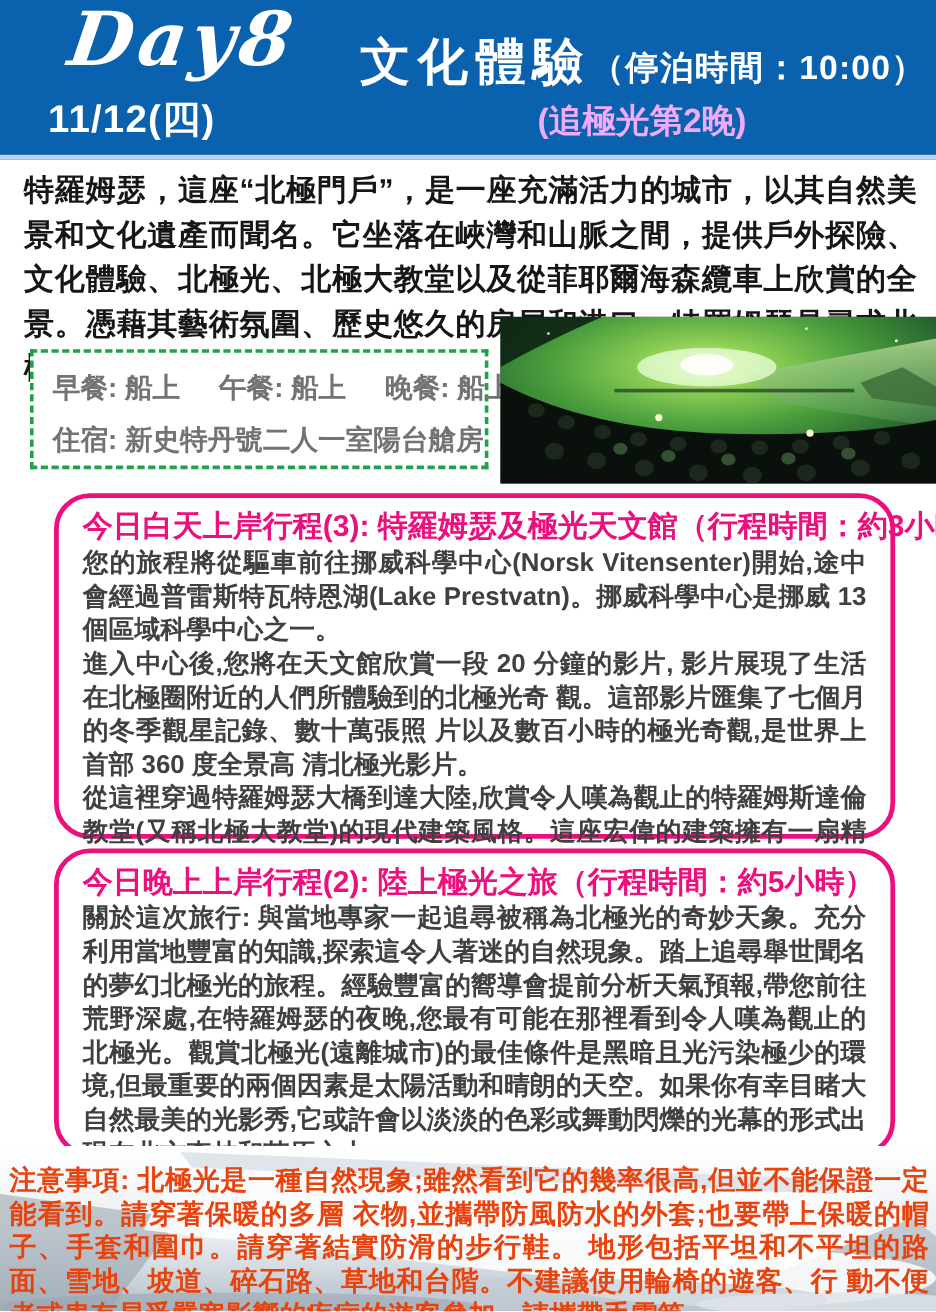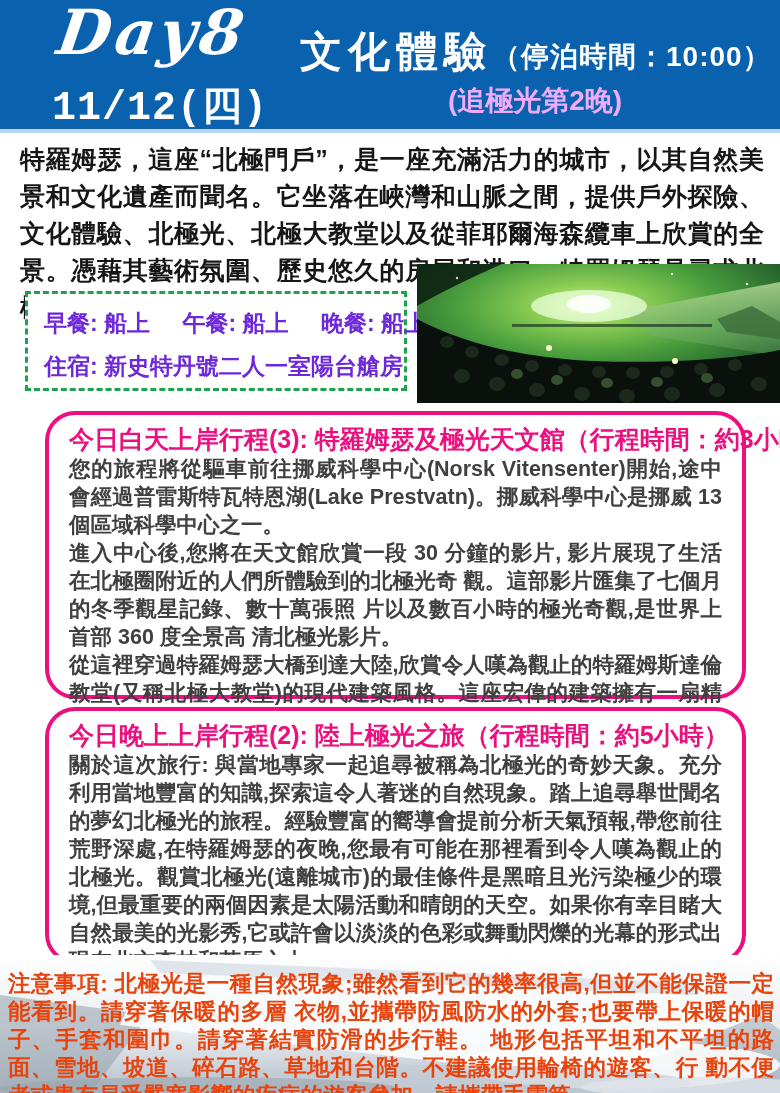--- a/index.html
+++ b/index.html
@@ -24,22 +24,22 @@
   }
   .day-label {
     position: absolute; left: 58px; top: -4px;
     color: #ffffff;
     font-family: "DejaVu Serif", serif;
     font-style: italic; font-weight: bold;
     font-size: 62px; letter-spacing: 4px;
     transform: skewX(-8deg);
   }
   .date-label {
-    position: absolute; left: 52px; top: 78px;
-    color: #ffffff; font-weight: bold; font-size: 40px; letter-spacing: 1px; font-family: Liberation Mono, monospace;
+    position: absolute; left: 40px; top: 78px;
+    color: #ffffff; font-weight: bold; font-size: 32px; letter-spacing: 1px;
   }
   .port-row {
     position: absolute; left: 300px; top: 24px; width: 470px;
     text-align: center; color: #ffffff; white-space: nowrap;
   }
   .port-name { font-size: 42px; font-weight: bold; letter-spacing: 6px; }
   .port-time { font-size: 28px; font-weight: bold; letter-spacing: 1px; margin-top: 32px; }
   .port-subtitle {
     position: absolute; left: 300px; top: 82px; width: 470px;
     text-align: center; color: #f0abfc; font-size: 28px; font-weight: bold;
@@ -52,21 +52,21 @@
     line-height: 37px; text-align: justify;
   }
 
   
   .meals-box {
     position: absolute; left: 25px; top: 291px; width: 382px; height: 100px;
     border: 3px dashed #1ea24c;
     background: #ffffff;
     padding: 14px 16px 0 16px;
   }
-  .meals-line { color: #6d28d9; font-weight: bold; font-size: 23px; white-space: nowrap; }
+  .meals-line { color: #737373; font-weight: bold; font-size: 23px; white-space: nowrap; }
   .meals-line.first { margin-bottom: 12px; }
   .meal-item { margin-right: 26px; }
   .meal-item:last-child { margin-right: 0; }
 
   
   .aurora-photo {
     position: absolute; left: 417px; top: 264px; width: 363px; height: 139px;
     overflow: hidden; background: #0c1a10;
   }
 
@@ -182,21 +182,21 @@
       <circle cx="330" cy="20" r="1.3" fill="#ffffff" opacity="0.9"></circle>
       <circle cx="40" cy="14" r="1.2" fill="#ffffff" opacity="0.8"></circle>
       <circle cx="255" cy="10" r="1.2" fill="#ffffff" opacity="0.8"></circle>
     </svg>
   </div>
 
   <div class="excursion-box day">
     <div class="excursion-title">今日白天上岸行程(3): 特羅姆瑟及極光天文館（行程時間：約3小時）</div>
     <div class="excursion-body">
       <p>您的旅程將從驅車前往挪威科學中心(Norsk Vitensenter)開始,途中會經過普雷斯特瓦特恩湖(Lake Prestvatn)。挪威科學中心是挪威 13 個區域科學中心之一。</p>
-      <p>進入中心後,您將在天文館欣賞一段 30 分鐘的影片, 影片展現了生活在北極圈附近的人們所體驗到的北極光奇 觀。這部影片匯集了七個月的冬季觀星記錄、數十萬張照 片以及數百小時的極光奇觀,是世界上首部 360 度全景高 清北極光影片。</p>
+      <p>進入中心後,您將在天文館欣賞一段 20 分鐘的影片, 影片展現了生活在北極圈附近的人們所體驗到的北極光奇 觀。這部影片匯集了七個月的冬季觀星記錄、數十萬張照 片以及數百小時的極光奇觀,是世界上首部 360 度全景高 清北極光影片。</p>
       <p>從這裡穿過特羅姆瑟大橋到達大陸,欣賞令人嘆為觀止的特羅姆斯達倫教堂(又稱北極大教堂)的現代建築風格。這座宏偉的建築擁有一扇精美的彩色玻璃窗,描繪了基督復活的場景。在返回碼頭的途中,您將乘坐觀光車穿過特羅姆瑟市,沿途欣賞城市全景,並對這座城市有所了解。</p>
     </div>
   </div>
 
   <div class="excursion-box night">
     <div class="excursion-title">今日晚上上岸行程(2): 陸上極光之旅（行程時間：約5小時）</div>
     <div class="excursion-body">
       <p>關於這次旅行: 與當地專家一起追尋被稱為北極光的奇妙天象。充分利用當地豐富的知識,探索這令人著迷的自然現象。踏上追尋舉世聞名的夢幻北極光的旅程。經驗豐富的嚮導會提前分析天氣預報,帶您前往荒野深處,在特羅姆瑟的夜晚,您最有可能在那裡看到令人嘆為觀止的北極光。觀賞北極光(遠離城市)的最佳條件是黑暗且光污染極少的環境,但最重要的兩個因素是太陽活動和晴朗的天空。如果你有幸目睹大自然最美的光影秀,它或許會以淡淡的色彩或舞動閃爍的光幕的形式出現在北方森林和苔原之上。</p>
       <p>前往不同的觀景點,你會發現即使在很小的地理區域內,情況也可能大相徑庭,而且變化迅速。沿途,你的嚮導會為你解釋極光現象的成因。您將一邊享用熱巧克力和餅乾,一邊仰望星空。</p>
     </div>

